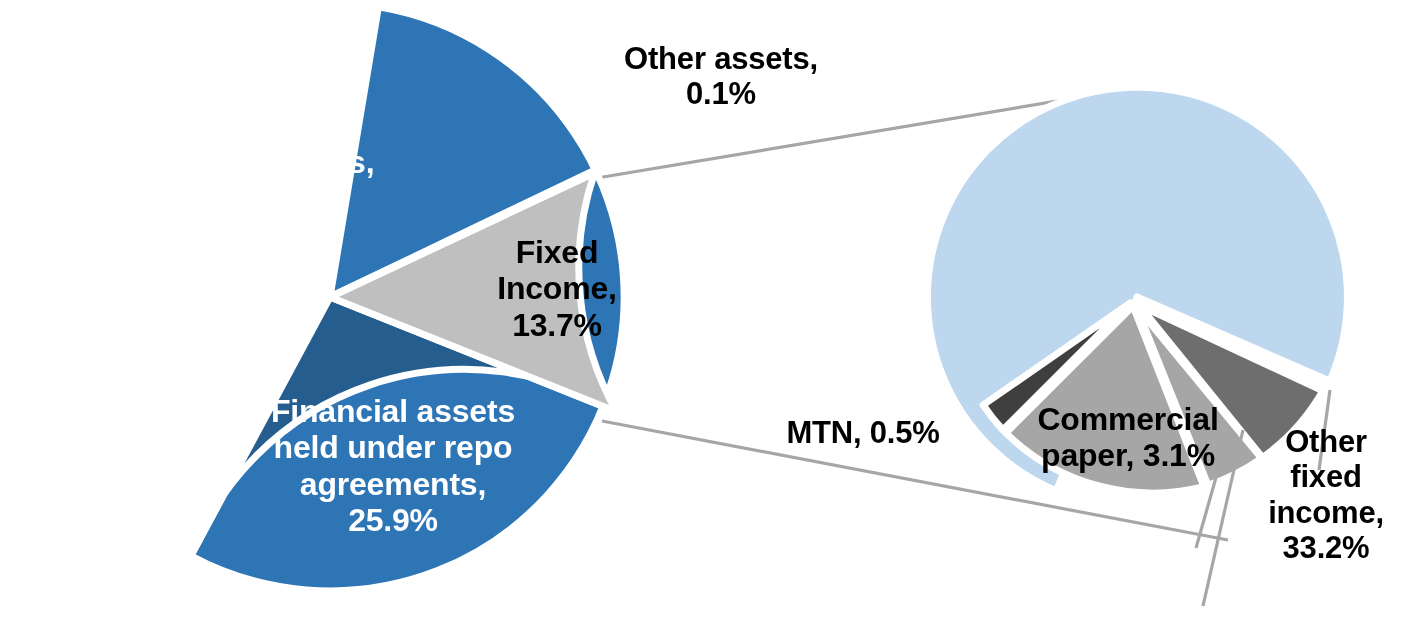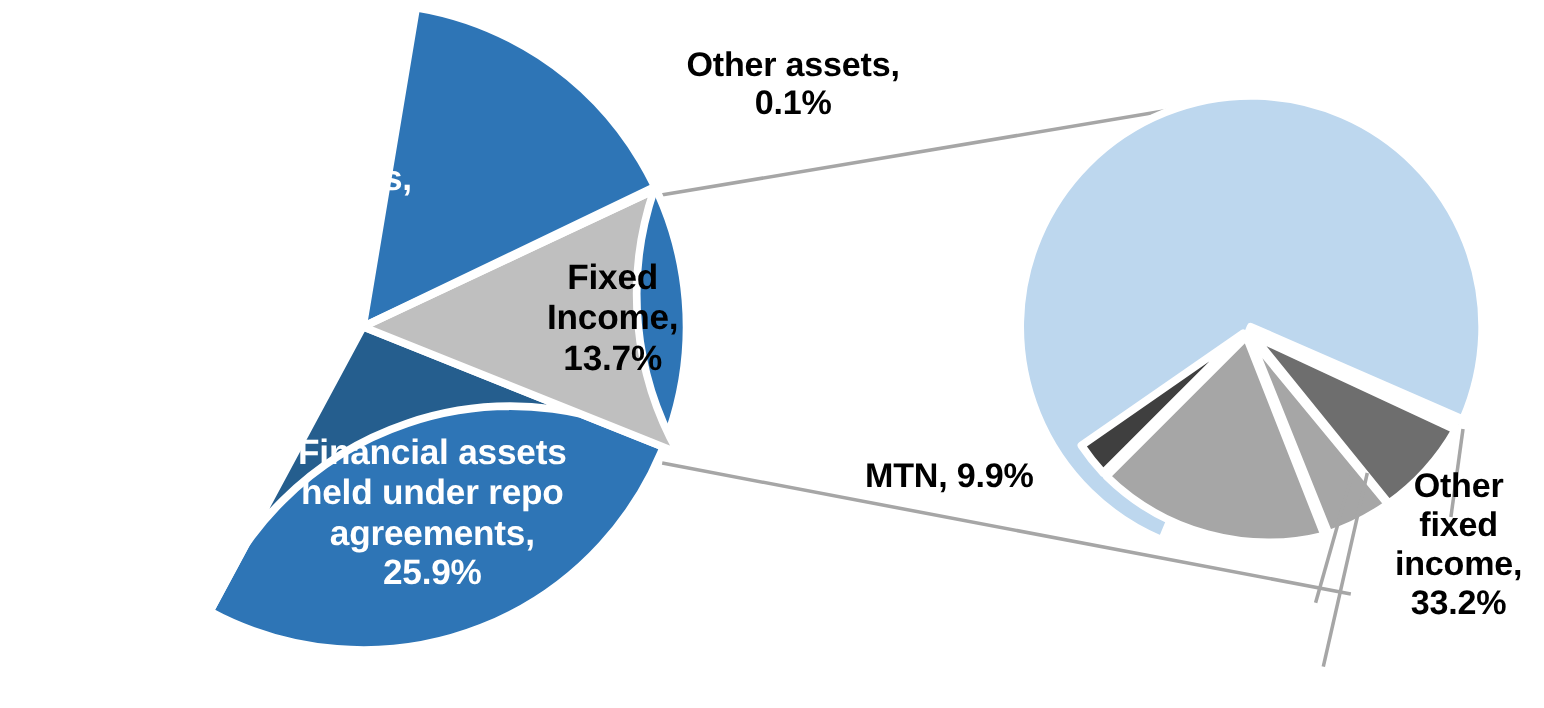--- a/index.html
+++ b/index.html
@@ -107,22 +107,24 @@
 25.9%</div>
 
   <div class="lbl center inpie" style="left:477px; top:234px; width:160px;">Fixed
 Income,
 13.7%</div>
 
   <div class="lbl center" style="left:607px; top:41px; width:228px;">Other assets,
 0.1%</div>
 
 
-  <div class="lbl center" style="left:768px; top:415px; width:190px;">MTN, 9.9%</div>
+  <div class="lbl center" style="left:768px; top:415px; width:190px;">MTN, 0.5%</div>
 
+  <div class="lbl center inpie" style="left:1024px; top:401px; width:208px;">Commercial
+paper, 3.1%</div>
 
 
 
   <div class="lbl center" style="left:1256px; top:424px; width:140px;">Other
 fixed
 income,
 33.2%</div>
 
 </div>
 

